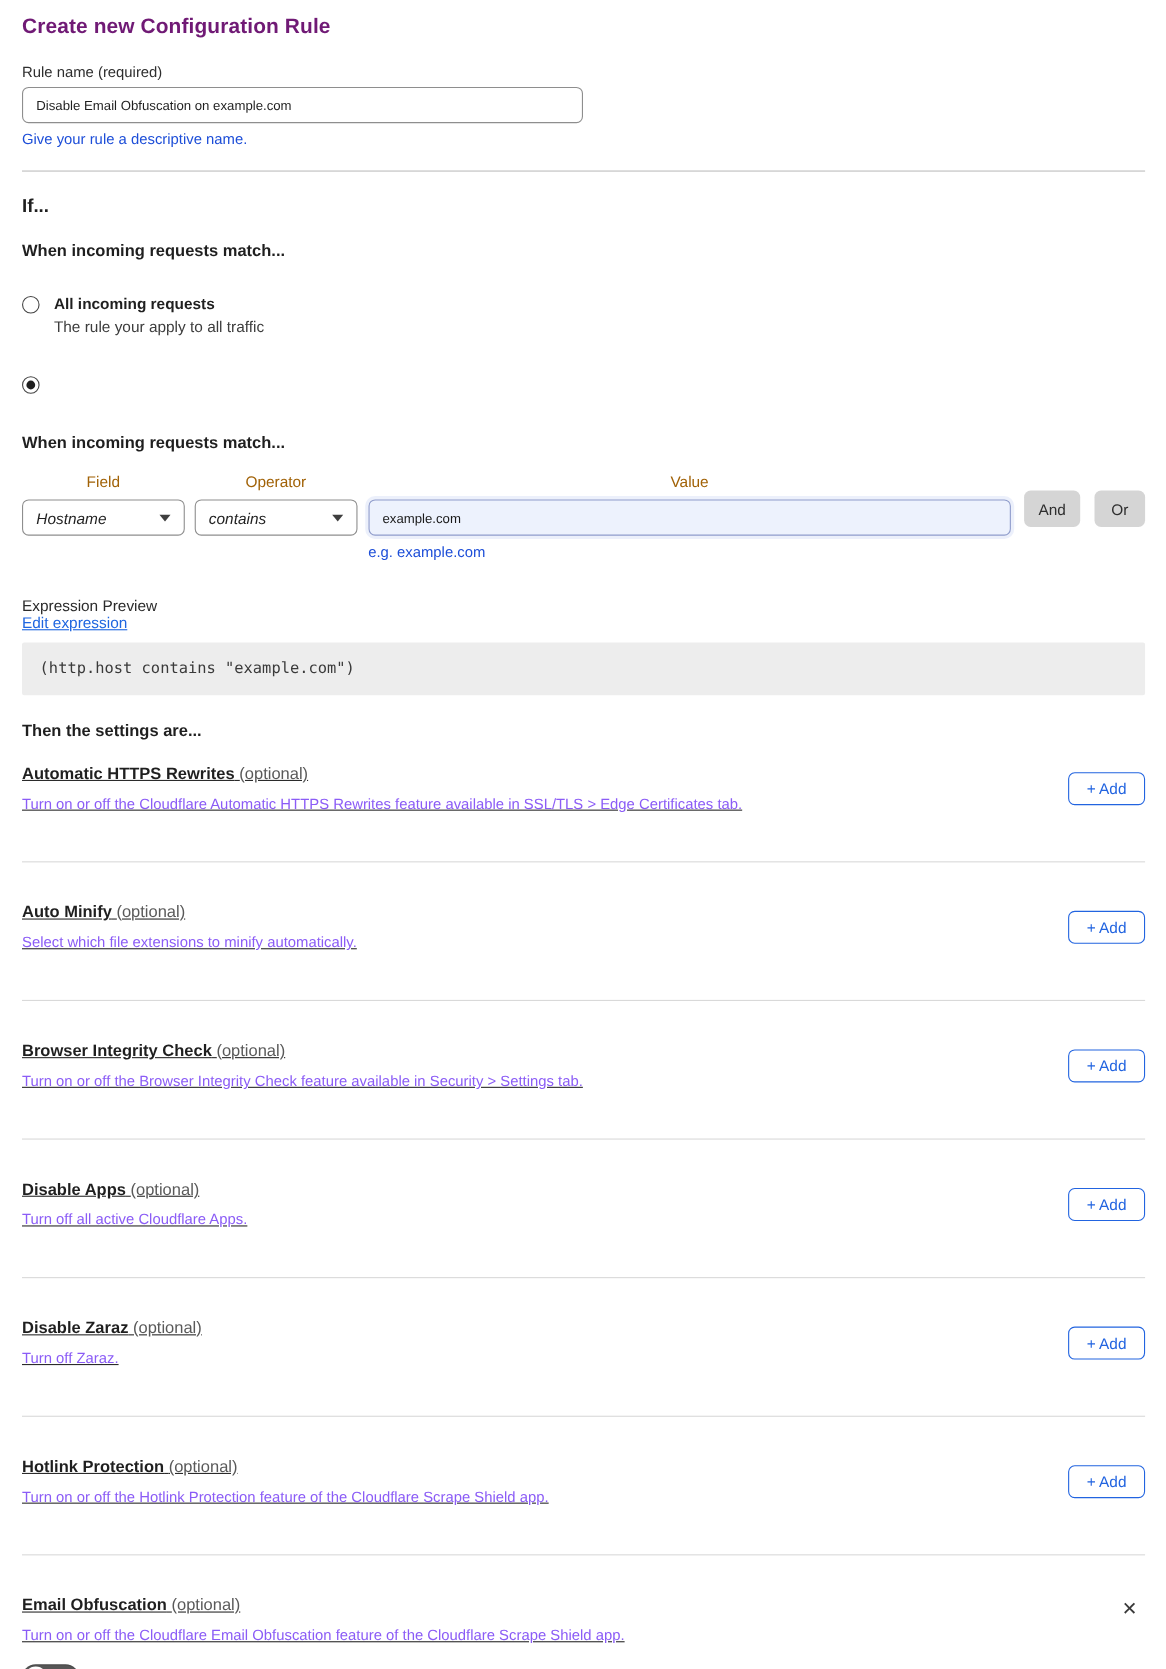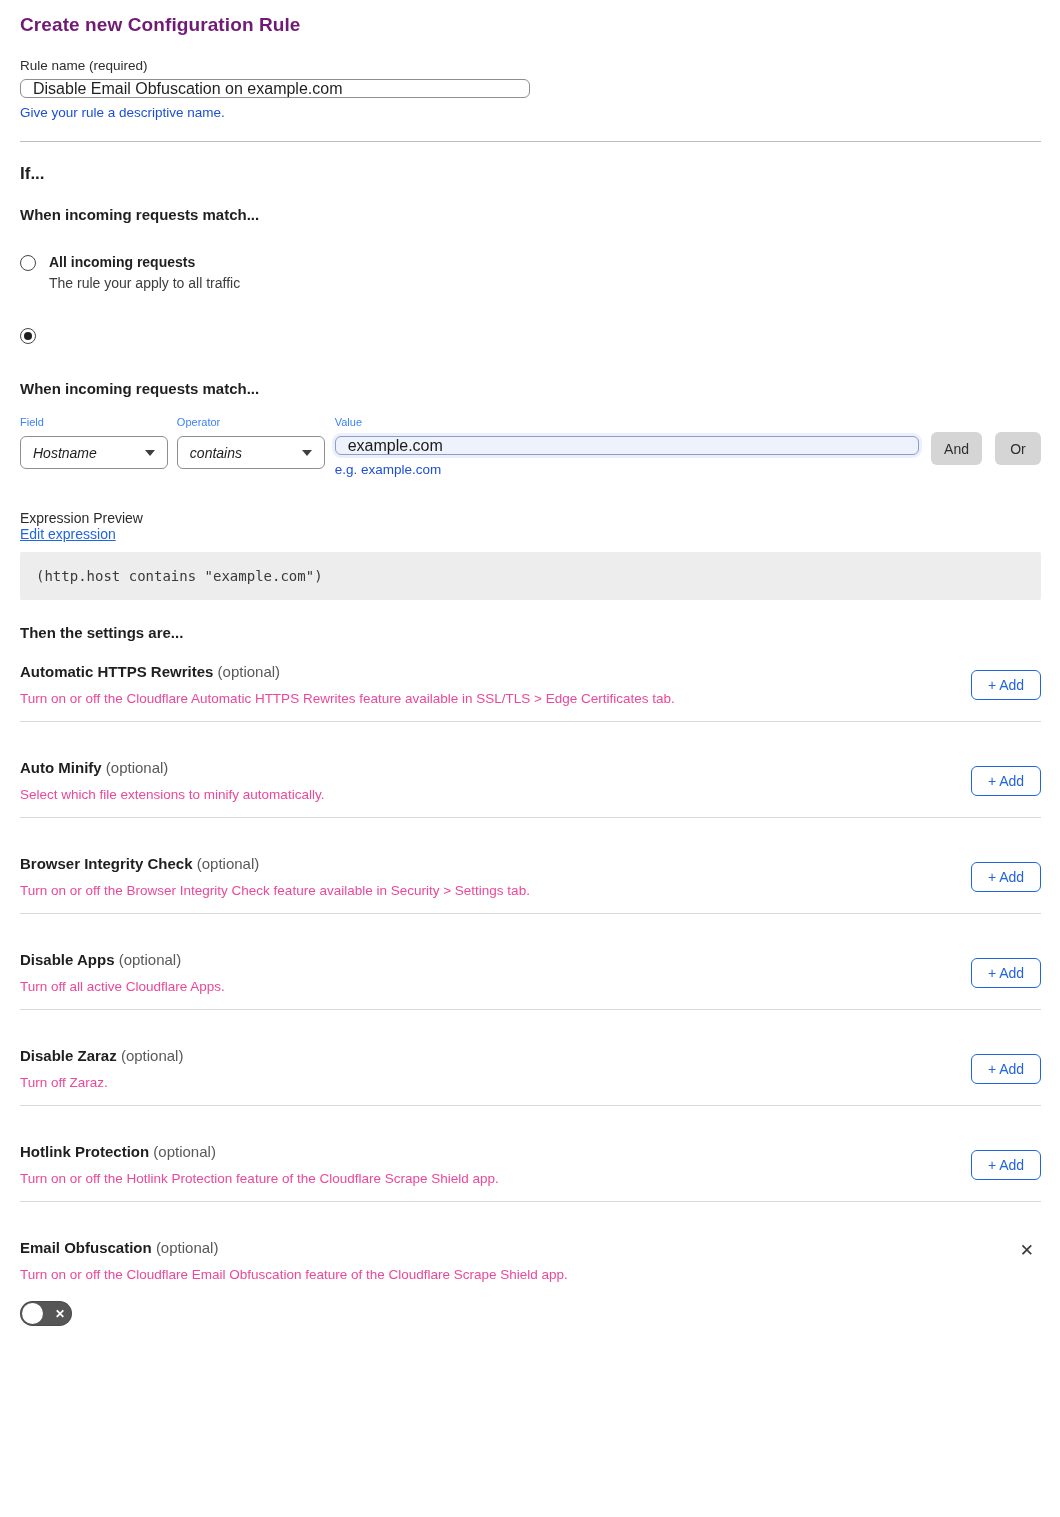--- a/index.html
+++ b/index.html
@@ -12,22 +12,22 @@
   }
   .page { padding: 14px 19px 24px 20px; width: 1060px; }
 
   .page-title {
     font-size: 19px; font-weight: 700; color: #701a75;
     margin: 0; line-height: 22px; letter-spacing: .1px;
   }
 
   .field-label { display: block; margin-top: 22px; font-size: 13.5px; color: #2e2e2e; }
   .text-input {
-    height: 19px; border: 1px solid #8e8e8e; border-radius: 6px;
-    padding: 0 12px; font-size: 16px; color: #1f1f1f;
+    height: 33px; border: 1px solid #8e8e8e; border-radius: 6px;
+    padding: 0 12px; font-size: 12px; color: #1f1f1f;
     font-family: "Liberation Sans", sans-serif; background: #fff; outline: none;
   }
   .rule-name-input { margin-top: 6px; width: 510px; display: block; }
   .helper { font-size: 13.5px; color: #1d4ed8; margin-top: 7px; }
 
   .strong-divider { border: none; border-top: 1px solid #bdbdbd; margin: 21px 0 0; }
 
   .if-heading { font-size: 17px; font-weight: 700; color: #1f1f1f; margin: 22px 0 0; }
   .sub-heading { font-size: 15px; font-weight: 700; color: #1f1f1f; margin: 22px 0 0; }
   .sub-heading.second { margin-top: 36px; }
@@ -39,21 +39,21 @@
     border: 1.5px solid #454545; border-radius: 50%; background: #fff;
   }
   .radio.checked::after {
     content: ""; display: block; width: 8px; height: 8px;
     border-radius: 50%; background: #1f1f1f; margin: 2.5px 0 0 2.5px;
   }
   .radio-label { font-size: 14px; font-weight: 700; color: #1f1f1f; }
   .radio-desc { font-size: 14px; color: #3d3d3d; margin-top: 5px; }
 
   .filter-row { display: flex; align-items: flex-start; margin-top: 19px; }
-  .col-label { font-size: 11px; color: #3b82f6; margin-bottom: 8px; }
+  .col-label { font-size: 14px; color: #a16207; margin-bottom: 8px; text-align: center; }
   .filter-col.field { width: 148px; margin-right: 9px; }
   .filter-col.operator { width: 148px; margin-right: 10px; }
   .filter-col.value { width: 585px; }
   .select {
     height: 33px; width: 100%; border: 1px solid #8e8e8e; border-radius: 6px;
     background: #fff; display: flex; align-items: center; justify-content: space-between;
     padding: 0 12px; font-size: 14px; color: #1f1f1f; cursor: pointer; font-style: italic;
   }
   .caret {
     width: 0; height: 0; margin-left: 8px;
@@ -80,27 +80,27 @@
   .expr-label { font-size: 14px; color: #2b2b2b; }
   .edit-link { font-size: 14px; color: #1f66e0; text-decoration: underline; cursor: pointer; }
   .code-block {
     margin-top: 10px; height: 48px; background: #ededed; border-radius: 2px;
     display: flex; align-items: center; padding: 0 16px;
     font-family: "DejaVu Sans Mono", monospace; font-size: 14px; color: #3a3a3a;
   }
 
   .then-heading { margin-top: 24px; }
 
-  .setting { position: relative; padding: 37px 0 15px; border-bottom: 1px solid #d9d9d9; }
+  .setting { position: relative; padding: 37px 0 45px; border-bottom: 1px solid #d9d9d9; text-decoration: underline; }
   .setting.first { padding-top: 22px; }
   .setting.last { border-bottom: none; padding-bottom: 0; }
   .setting-title { font-size: 15px; color: #1f1f1f; }
   .setting-title .name { font-weight: 700; }
   .setting-title .optional { font-weight: 400; color: #595959; }
-  .setting-desc { font-size: 13.5px; color: #ec4899; margin: 11px 0 0; }
+  .setting-desc { font-size: 13.5px; color: #8b5cf6; margin: 11px 0 0; }
   .add-btn {
     position: absolute; right: 0; top: 44px; width: 70px; height: 30px;
     background: #fff; border: 1px solid #2264e0; border-radius: 6px;
     color: #2264e0; font-size: 14px; cursor: pointer;
     font-family: "Liberation Sans", sans-serif;
   }
   .setting.first .add-btn { top: 29px; }
   .close-btn {
     position: absolute; right: 7px; top: 40px; background: none; border: none;
     font-size: 17px; color: #3a3a3a; cursor: pointer; line-height: 1; padding: 0;

